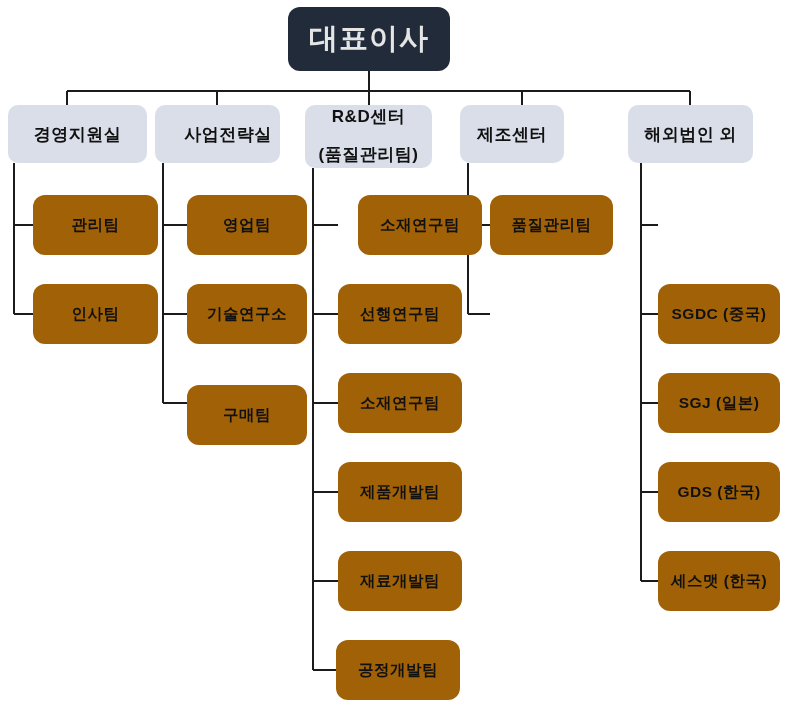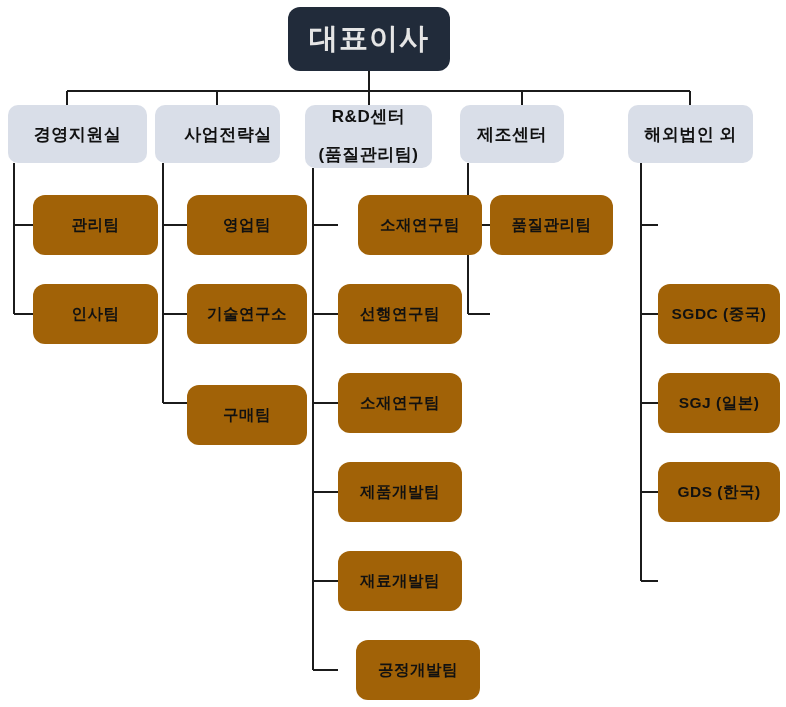--- a/index.html
+++ b/index.html
@@ -113,21 +113,22 @@
 
   <div class="node team" style="left:187px;top:195px;width:120px;height:60px;">영업팀</div>
   <div class="node team" style="left:187px;top:284px;width:120px;height:60px;">기술연구소</div>
   <div class="node team" style="left:187px;top:385px;width:120px;height:60px;">구매팀</div>
 
   <div class="node team" style="left:358px;top:195px;width:124px;height:60px;text-align:right;">소재연구팀</div>
   <div class="node team" style="left:338px;top:284px;width:124px;height:60px;">선행연구팀</div>
   <div class="node team" style="left:338px;top:373px;width:124px;height:60px;">소재연구팀</div>
   <div class="node team" style="left:338px;top:462px;width:124px;height:60px;">제품개발팀</div>
   <div class="node team" style="left:338px;top:551px;width:124px;height:60px;">재료개발팀</div>
-  <div class="node team" style="left:356px;top:640px;width:124px;height:60px;">공정개발팀</div>
+  <div class="node team" style="left:336px;top:640px;width:124px;height:60px;">공정개발팀</div>
 
   <div class="node team" style="left:490px;top:195px;width:123px;height:60px;">품질관리팀</div>
 
   <div class="node team" style="left:658px;top:373px;width:122px;height:60px;">SGJ (일본)</div>
   <div class="node team" style="left:658px;top:284px;width:122px;height:60px;">SGDC (중국)</div>
   <div class="node team" style="left:658px;top:462px;width:122px;height:60px;">GDS (한국)</div>
+  <div class="node team" style="left:658px;top:551px;width:122px;height:60px;">세스맷 (한국)</div>
 
 </div>
 
 </body></html>

